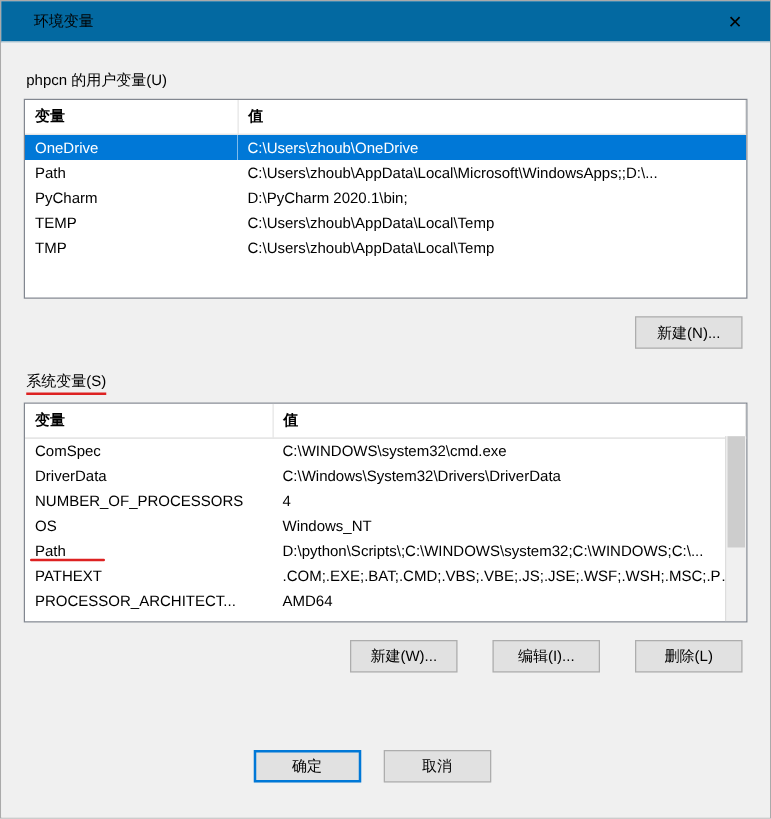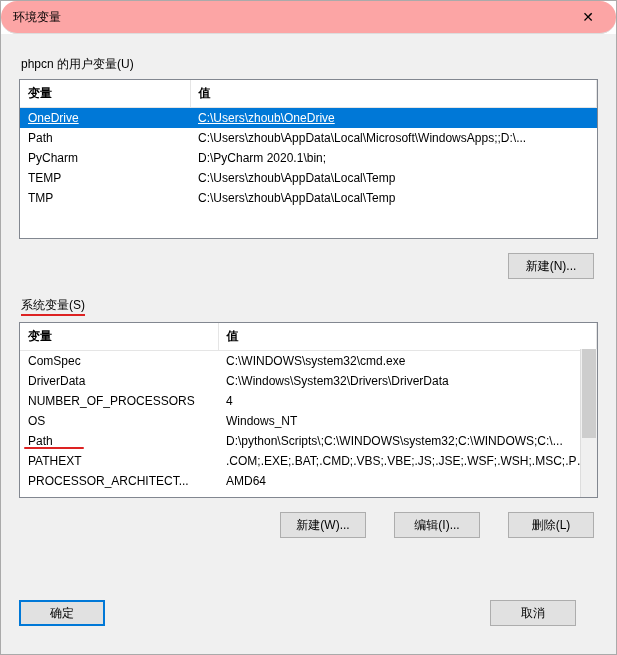--- a/index.html
+++ b/index.html
@@ -16,24 +16,23 @@
       width: 617px;
       height: 655px;
       border: 1px solid #aaa;
       display: flex;
       flex-direction: column;
     }
     .titlebar {
       display: flex;
       align-items: center;
       justify-content: space-between;
-      padding: 6px 8px 6px 12px;
+      padding: 6px 8px 6px 26px;
       border-bottom: 1px solid #ddd;
-      background: #fca5a5;
-      border-radius: 16px;
+      background: #0369a1;
     }
     .titlebar .title { font-size: 12px; }
     .close-btn {
       width: 40px;
       height: 20px;
       display: flex;
       align-items: center;
       justify-content: center;
       cursor: pointer;
       font-size: 14px;
@@ -82,21 +81,20 @@
     .tbl tbody td {
       padding: 3px 8px;
       white-space: nowrap;
       overflow: hidden;
       text-overflow: ellipsis;
       font-size: 12px;
     }
     .tbl tbody tr.selected td {
       background: #0078d7;
       color: #fff;
-      text-decoration: underline;
     }
     .col-var { width: 170px; }
     .col-var2 { width: 198px; }
     .btn-row {
       display: flex;
       justify-content: flex-end;
       gap: 28px;
       margin: 14px 4px 6px 0;
     }
     .btn {
@@ -108,21 +106,21 @@
       cursor: pointer;
       padding: 0 10px;
       font-family: inherit;
     }
     .btn.primary {
       border: 2px solid #0078d7;
       background: #e1e1e1;
     }
     .footer {
       display: flex;
-      justify-content: space-between;
+      justify-content: center;
       gap: 18px;
       padding: 18px 22px 18px 0;
     }
     .scrollbar {
       position: absolute;
       right: 0;
       top: 26px;
       bottom: 0;
       width: 17px;
       background: #f0f0f0;

